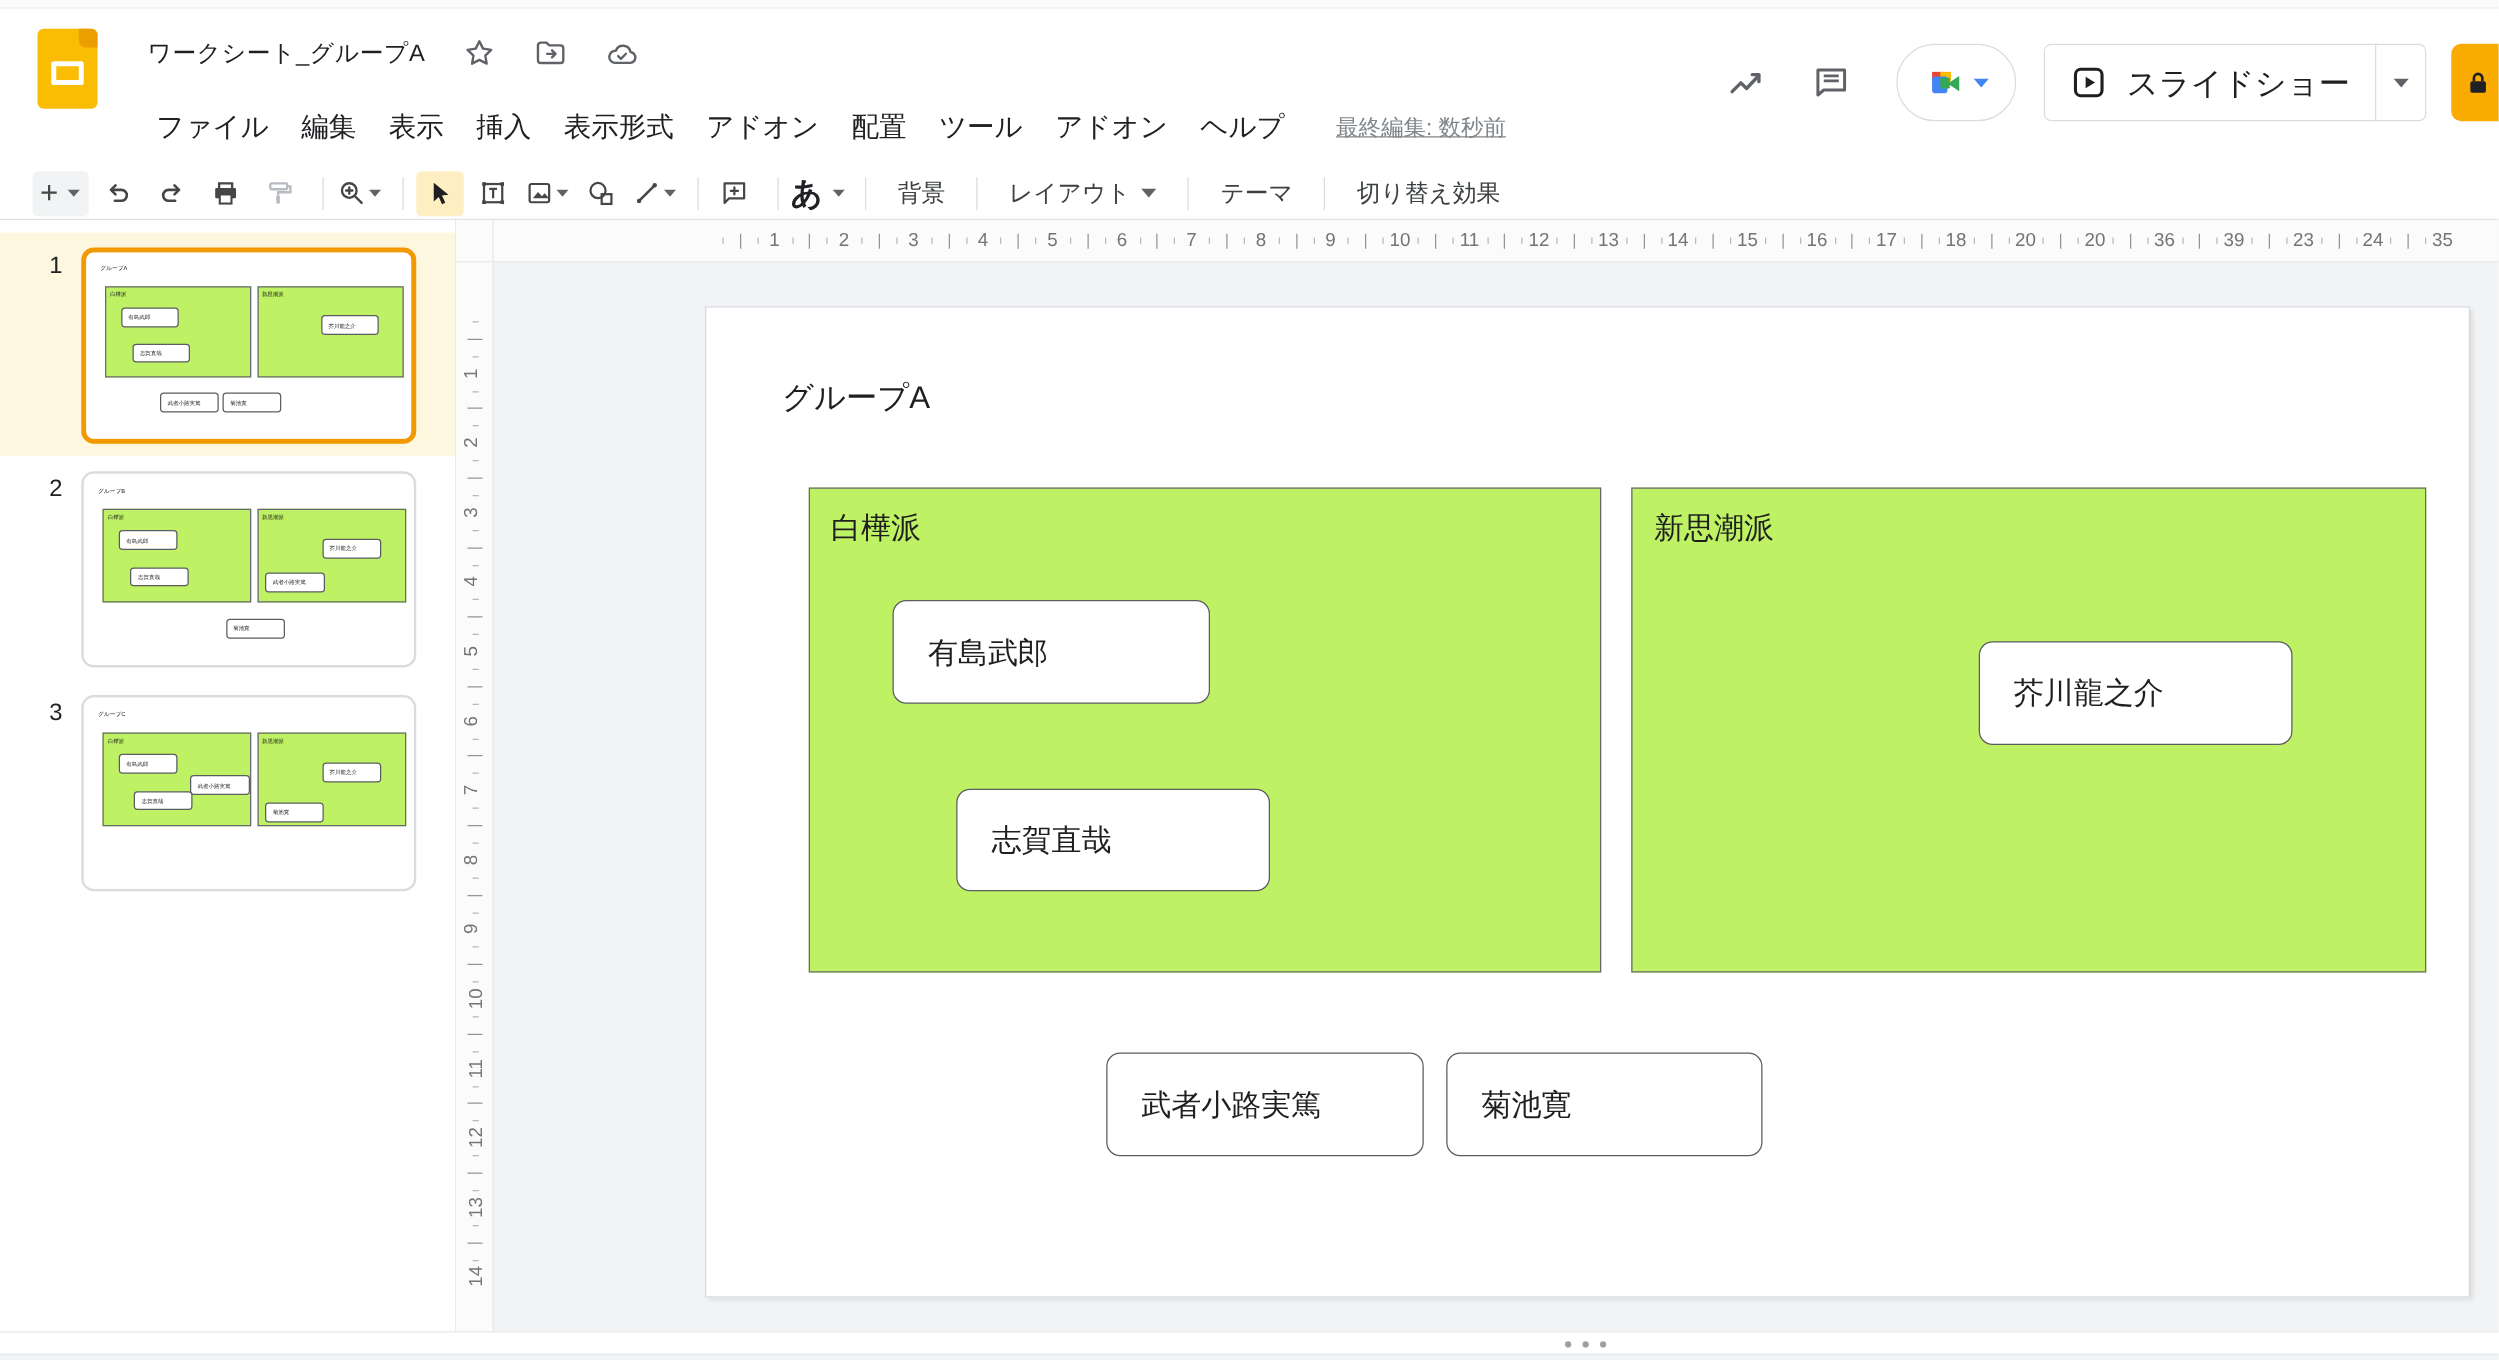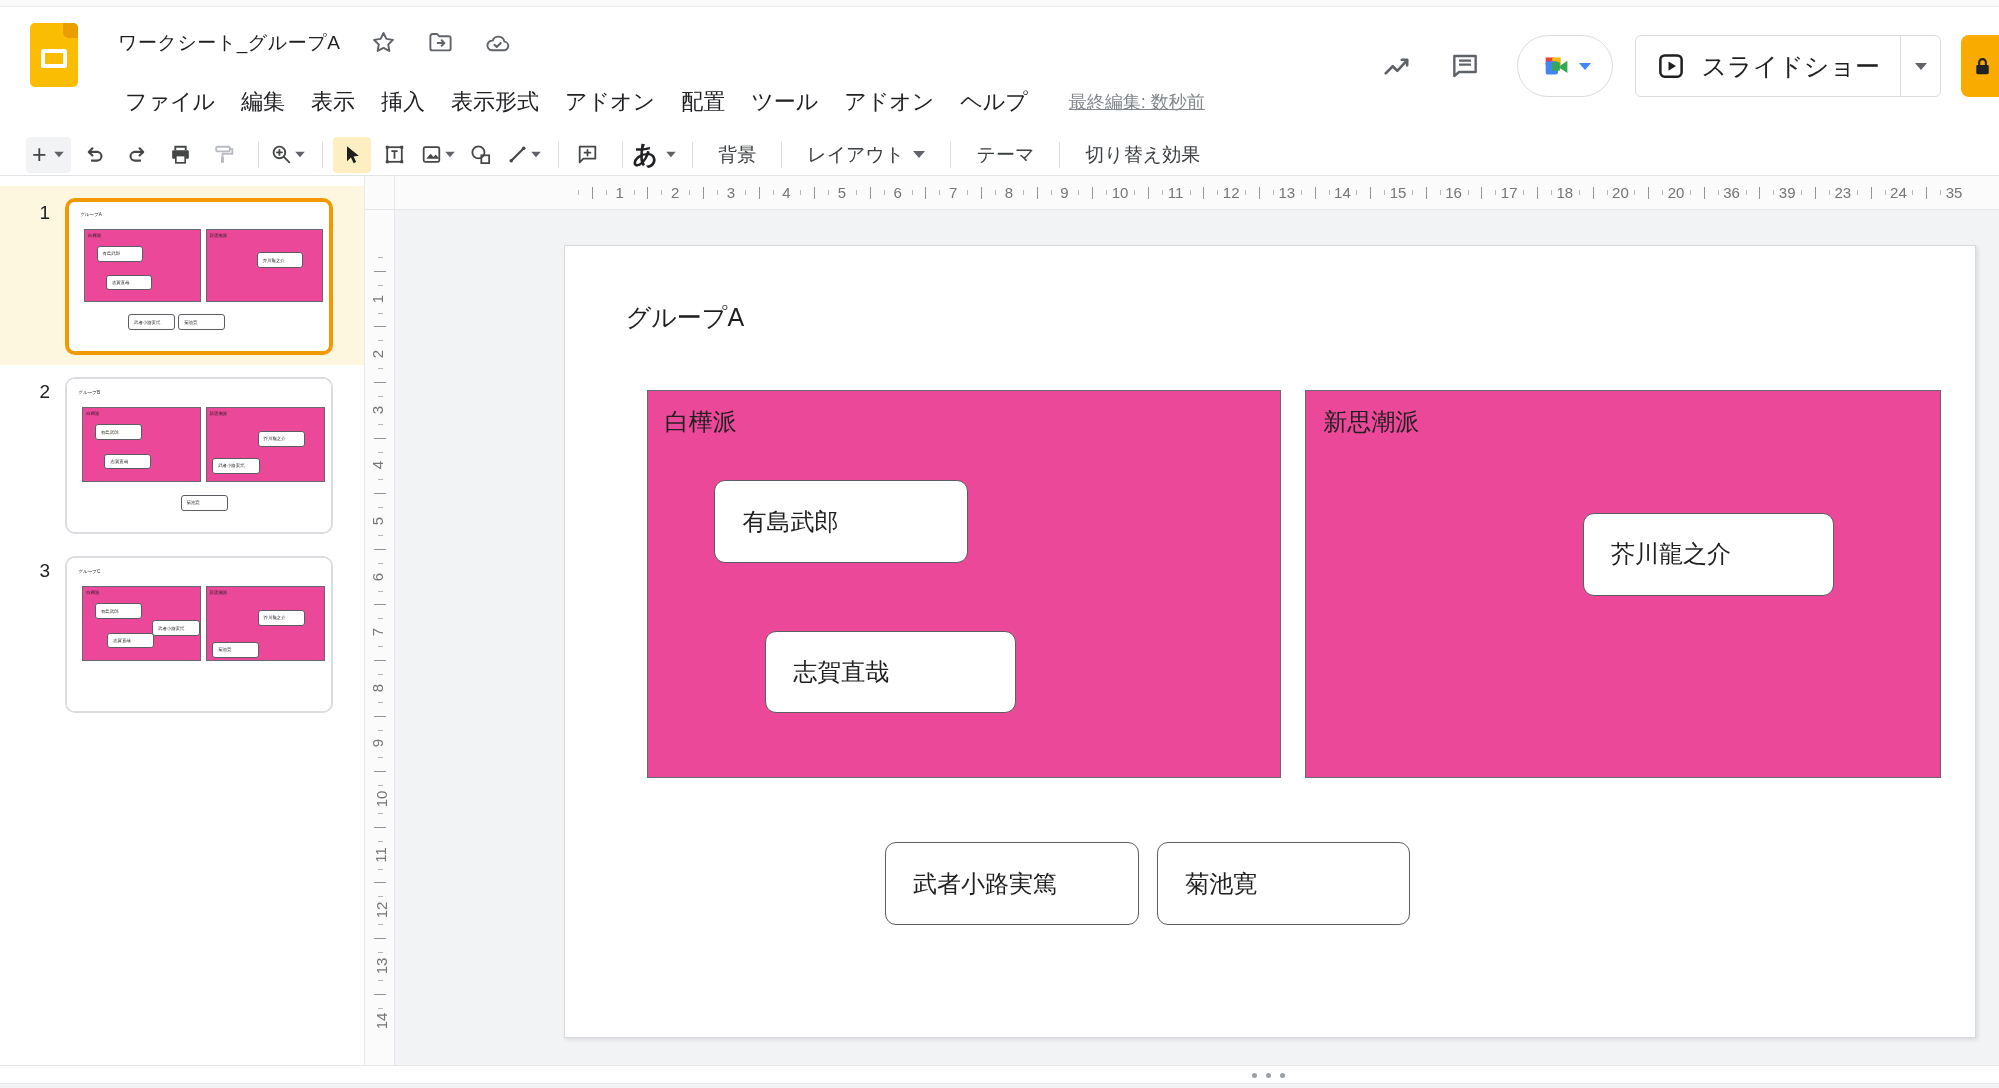--- a/index.html
+++ b/index.html
@@ -76,21 +76,21 @@
   .rdot { position:absolute; width:1px; height:5px; background:#b4b8bd; top:14px; }
   .vruler .rnum { transform:translate(0,-50%) rotate(-90deg); left:8px; top:auto; }
   .vruler .rtick { width:12px; height:1px; left:9px; top:auto; }
   .vruler .rdot { width:5px; height:1px; left:13px; top:auto; }
 
   .slide-page { position:absolute; left:199px; top:69px; width:1412px; height:793px;
     background:#fff; border:1px solid #d7dadf; box-shadow:2px 2px 4px rgba(0,0,0,.10); }
 
   
   .s-title { position:absolute; white-space:nowrap; color:#1f1f1f; }
-  .s-group { position:absolute; background:#ec4899; border:1px solid #66696d; }
+  .s-group { position:absolute; background:#bef264; border:1px solid #66696d; }
   .s-group-label { position:absolute; white-space:nowrap; color:#1f1f1f; }
   .s-name { position:absolute; background:#fff; border:1px solid #5a5d61;
     display:flex; align-items:center; white-space:nowrap; color:#1f1f1f; overflow:hidden; }
   .slide-page .s-title { font-size:25px; }
   .slide-page .s-group { border-width:1.4px; }
   .slide-page .s-group-label { left:17px; top:15px; font-size:24px; }
   .slide-page .s-name { border-width:1.4px; border-radius:11px; padding-left:27px; font-size:24px; }
   .thumb-page .s-title { font-size:4.6px; }
   .thumb-page .s-group-label { left:3px; top:3px; font-size:4.4px; }
   .thumb-page .s-name { border-radius:3px; padding-left:5px; font-size:4.4px; }

